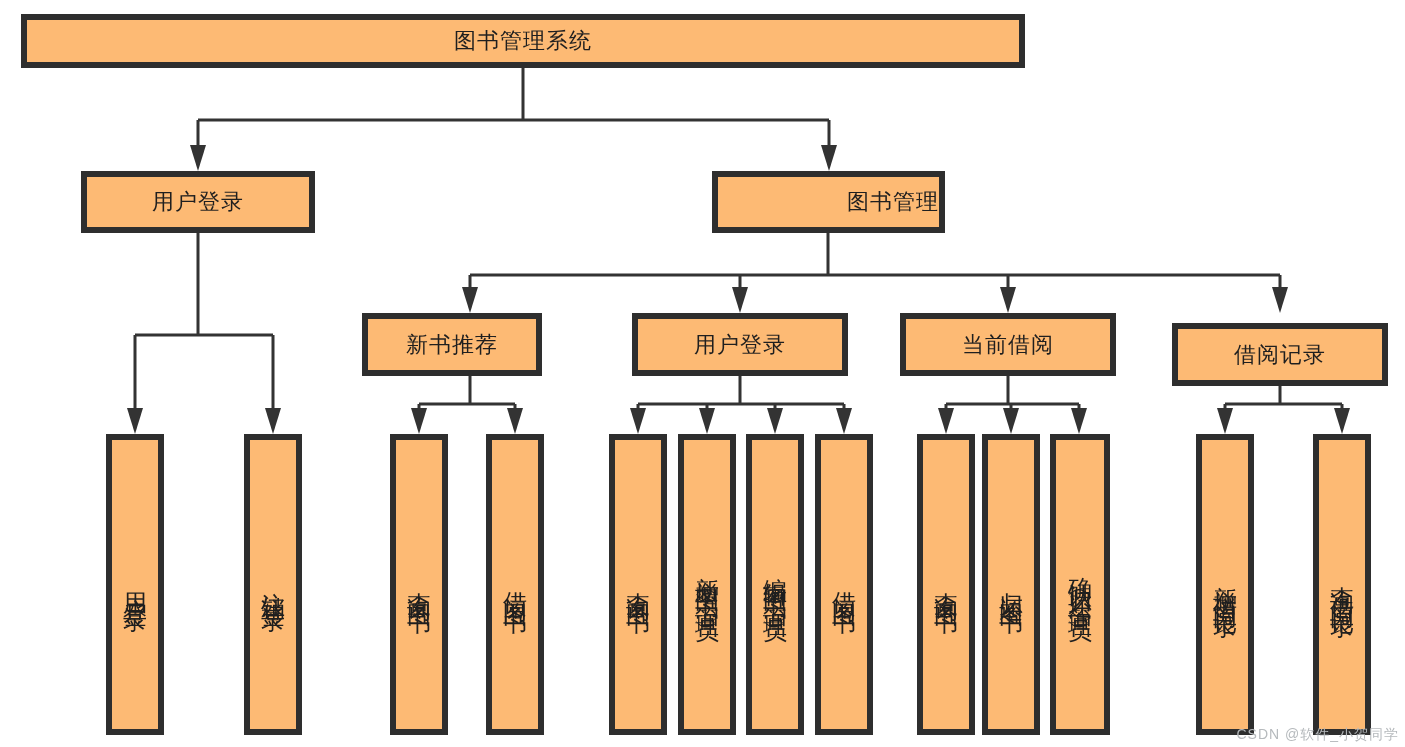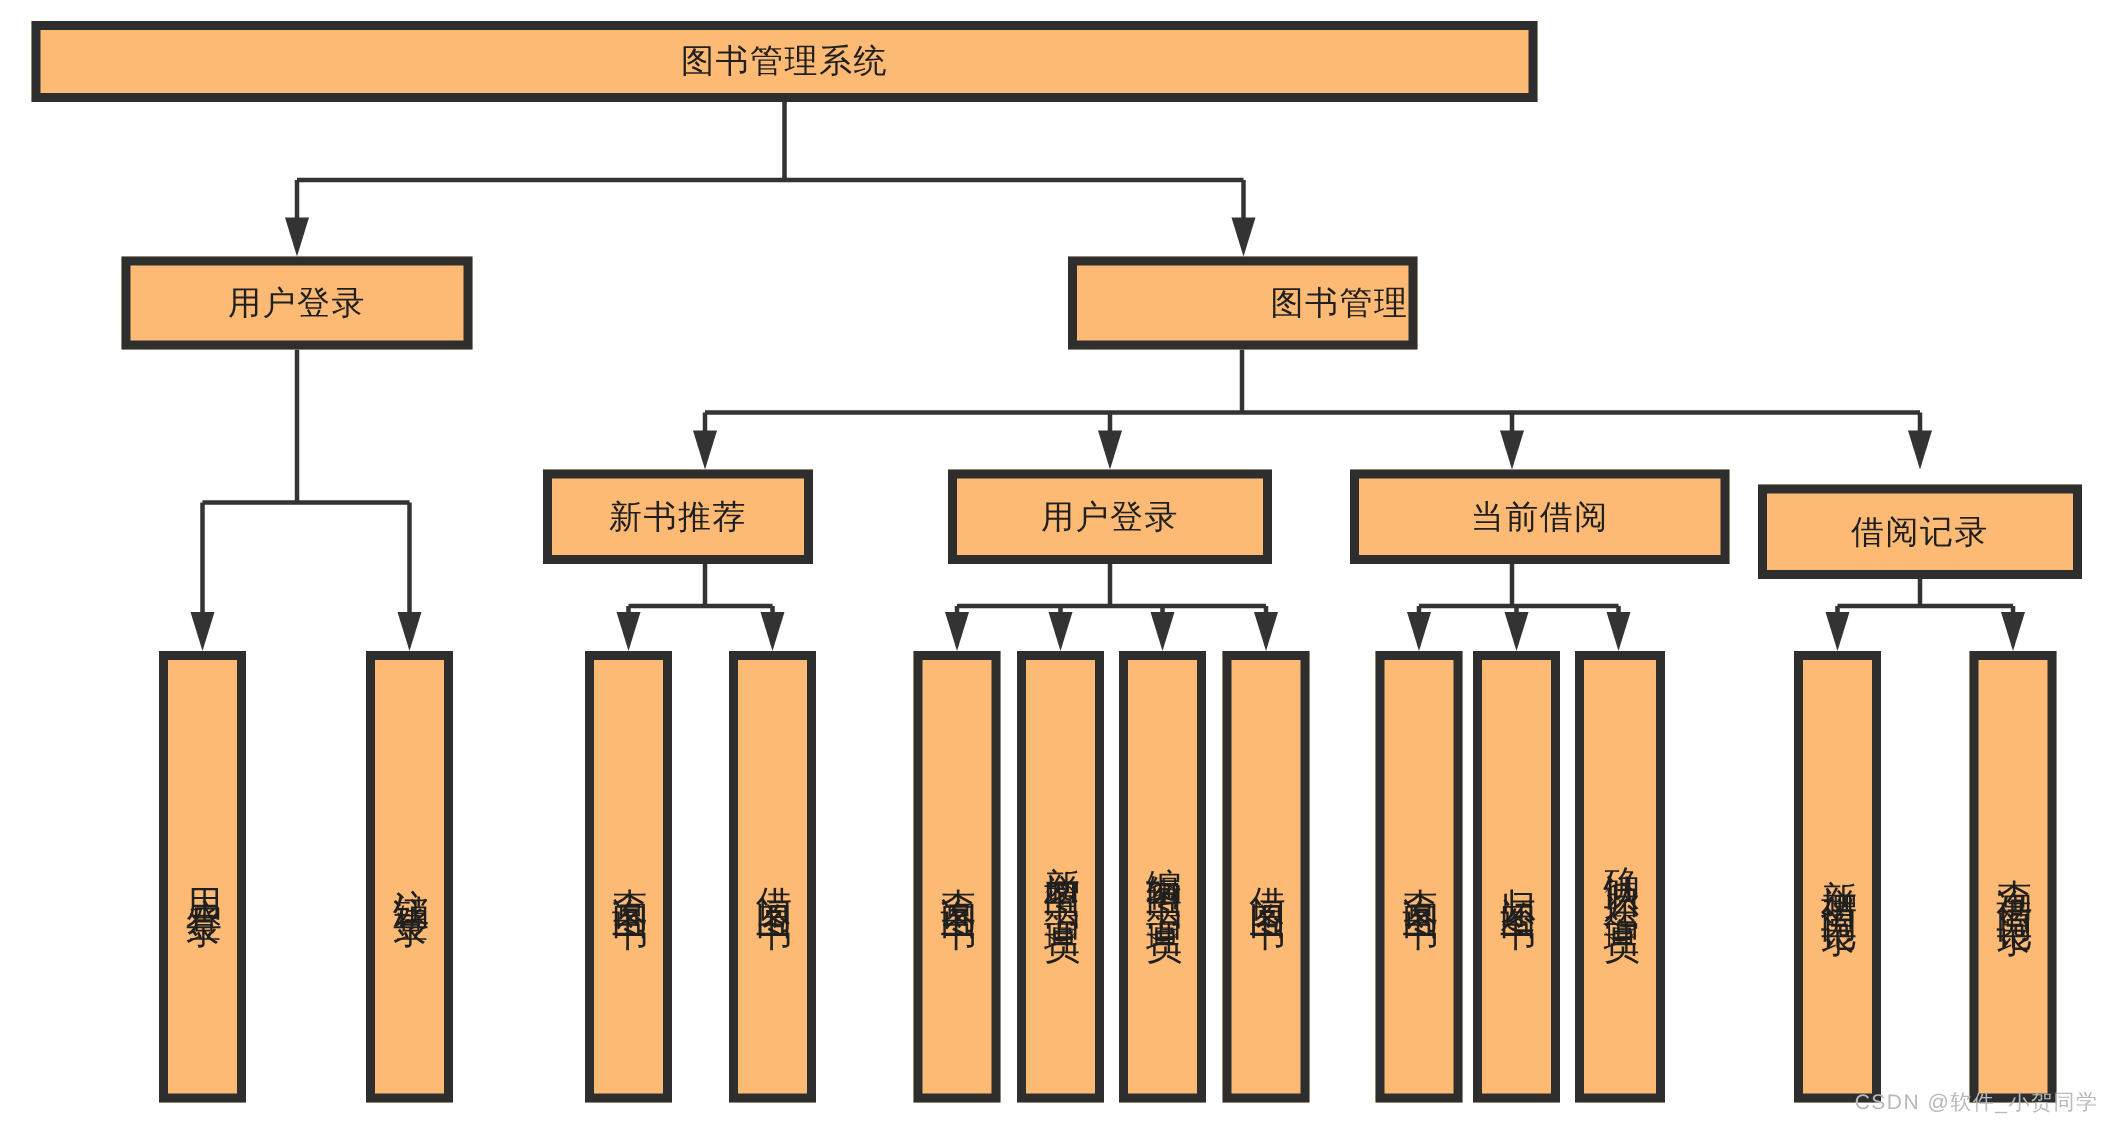--- a/index.html
+++ b/index.html
@@ -69,21 +69,21 @@
   <div class="node hnode" style="left: 712px; top: 171px; width: 233px; height: 62px; border-color: rgb(46, 46, 46); color: rgb(31, 31, 31); justify-content: flex-end;">
     <span>图书管理</span>
   </div>
 
   <div class="node hnode" style="left: 362px; top: 313px; width: 180px; height: 63px; border-color: rgb(46, 46, 46); color: rgb(31, 31, 31);">
     <span>新书推荐</span>
   </div>
   <div class="node hnode" style="left: 632px; top: 313px; width: 216px; height: 63px; border-color: rgb(46, 46, 46); color: rgb(31, 31, 31);">
     <span>用户登录</span>
   </div>
-  <div class="node hnode" style="left: 900px; top: 313px; width: 253px; height: 63px; border-color: rgb(46, 46, 46); color: rgb(31, 31, 31); justify-content: center;">
+  <div class="node hnode" style="left: 900px; top: 313px; width: 216px; height: 63px; border-color: rgb(46, 46, 46); color: rgb(31, 31, 31); justify-content: center;">
     <span>当前借阅</span>
   </div>
   <div class="node hnode" style="left: 1172px; top: 323px; width: 216px; height: 63px; border-color: rgb(46, 46, 46); color: rgb(31, 31, 31);">
     <span>借阅记录</span>
   </div>
 
   <div class="node vnode" style="left: 106px; top: 434px; width: 58px; height: 301px; border-color: rgb(46, 46, 46); color: rgb(31, 31, 31);">
     <span>用户登录</span>
   </div>
   <div class="node vnode" style="left: 244px; top: 434px; width: 58px; height: 301px; border-color: rgb(46, 46, 46); color: rgb(31, 31, 31);">

